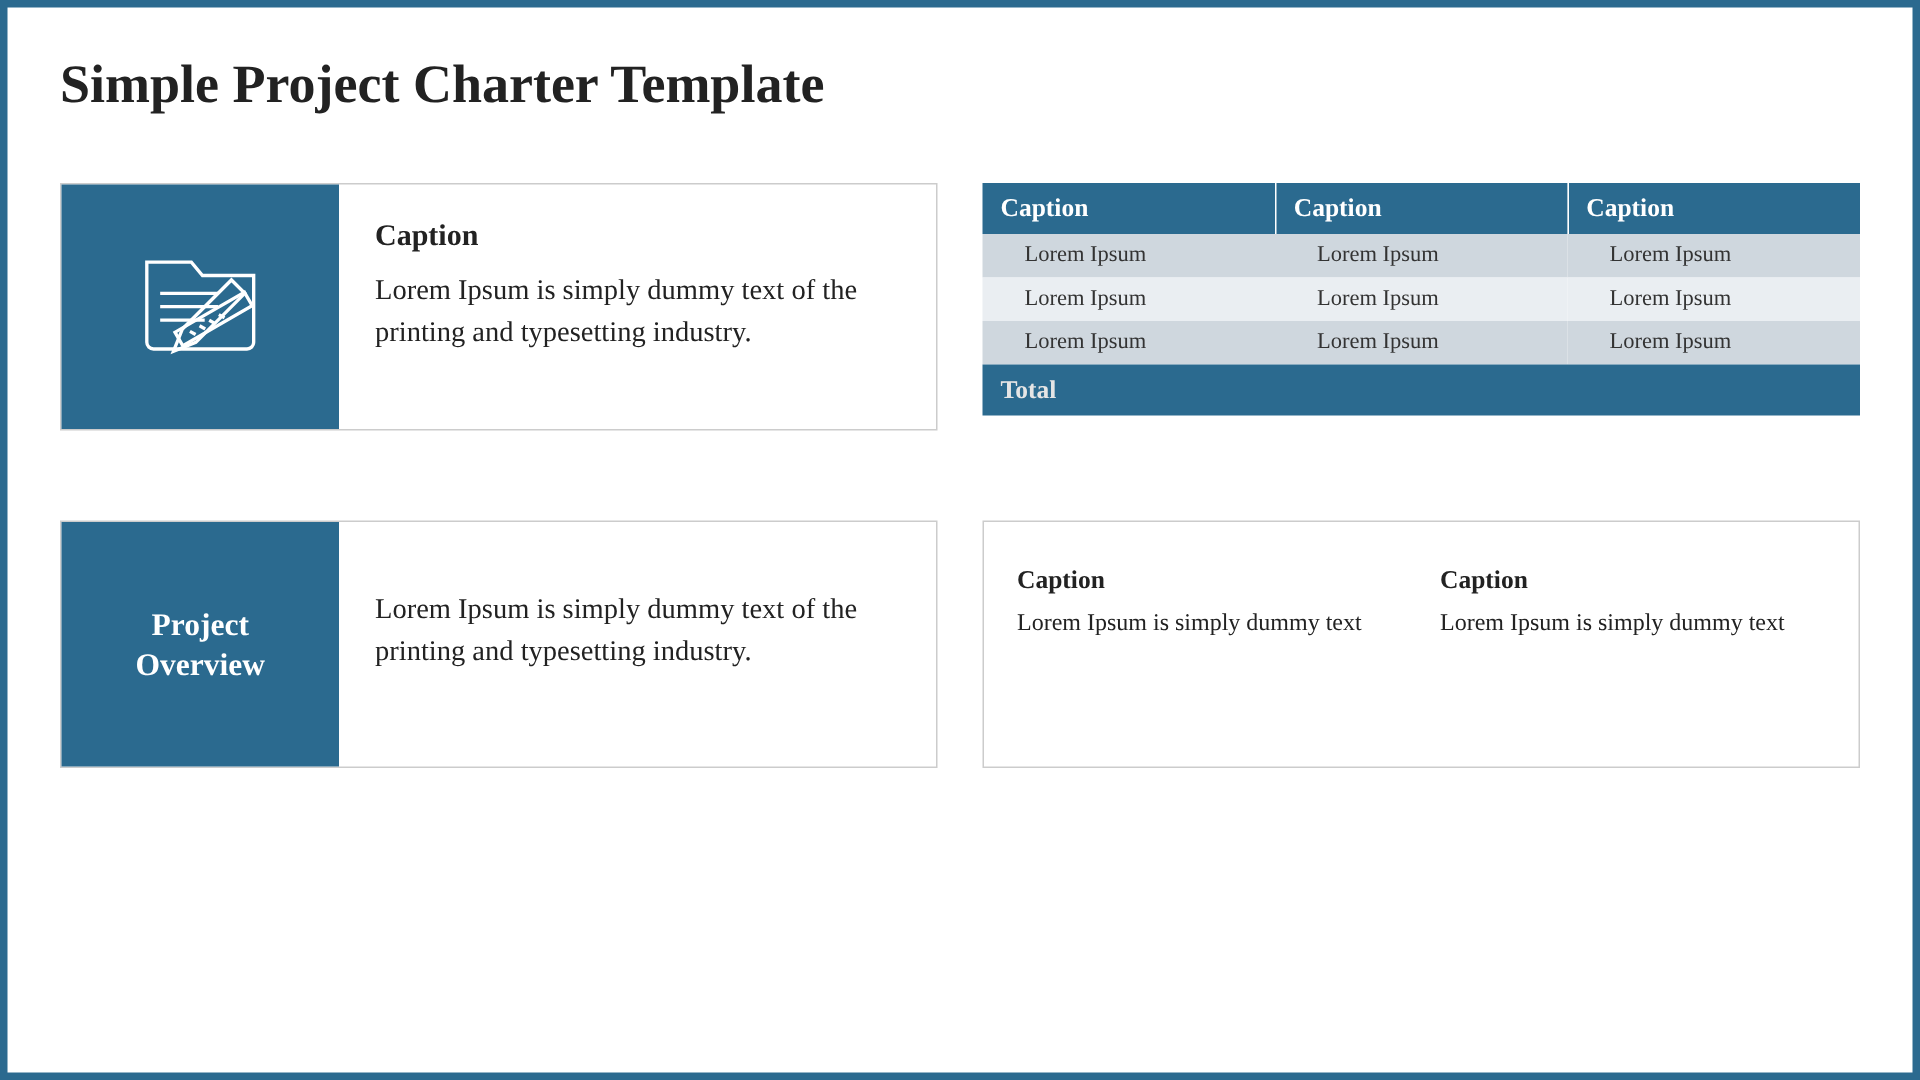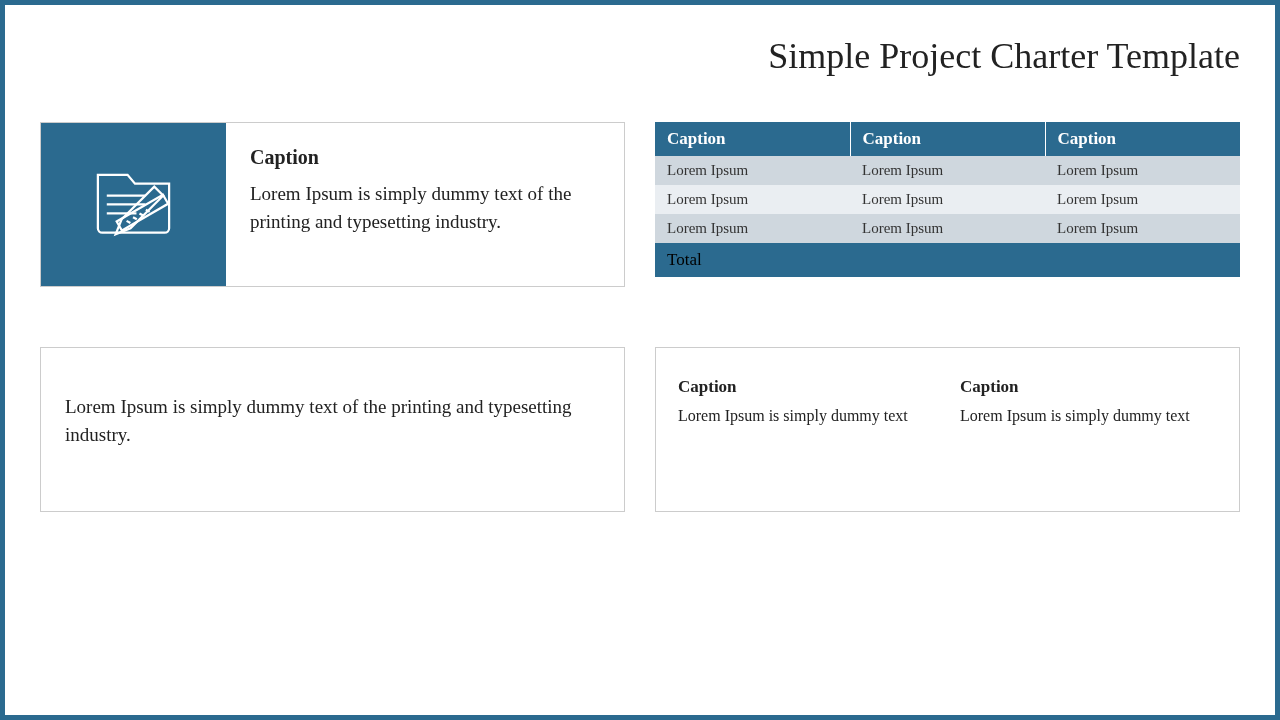--- a/index.html
+++ b/index.html
@@ -5,25 +5,25 @@
     * { margin: 0; padding: 0; box-sizing: border-box; }
     body {
       font-family: Georgia, 'Times New Roman', serif;
       background: #fff;
       width: 1280px;
       height: 720px;
       border: 5px solid #2b6a8f;
       padding: 30px 35px;
     }
     .title {
-      text-align: right;
+      text-align: left;
       font-size: 36px;
       color: #222;
       margin-bottom: 45px;
-      font-weight: normal;
+      font-weight: bold;
     }
     .grid {
       display: grid;
       grid-template-columns: 1fr 1fr;
       grid-template-rows: auto auto;
       gap: 60px 30px;
     }
     
     .card {
       display: flex;
@@ -74,31 +74,31 @@
       background: #2b6a8f;
       color: #fff;
       text-align: left;
       padding: 7px 12px;
       font-weight: bold;
       font-size: 17px;
       border-right: 1px solid #fff;
     }
     .tbl th:last-child { border-right: none; }
     .tbl td {
-      padding: 6px 12px;
+      padding: 6px 28px;
       text-align: left;
       color: #333;
       font-size: 15px;
     }
     .tbl tbody tr:nth-child(odd) td { background: #cfd7de; }
     .tbl tbody tr:nth-child(even) td { background: #eaeef2; }
     .tbl tfoot td {
       background: #2b6a8f;
-      color: #000000;
-      font-weight: normal;
+      color: #e5e5e5;
+      font-weight: bold;
       font-size: 17px;
       padding: 7px 12px;
     }
     
     .team-body {
       flex: 1;
       display: flex;
       padding: 28px 22px 0 22px;
       gap: 25px;
     }
@@ -172,20 +172,21 @@
       </tbody>
       <tfoot>
         <tr>
           <td colspan="3">Total</td>
         </tr>
       </tfoot>
     </table>
   </div>
 
   <div class="card bottom-card">
+    <div class="card-left">Project Overview</div>
     <div class="card-body" style="padding-top:45px;">
       <div>Lorem Ipsum is simply dummy text of the printing and typesetting industry.</div>
     </div>
   </div>
 
   <div class="card bottom-card">
     <div class="team-body">
       <div class="team-col">
         <div class="cap">Caption</div>
         <div>Lorem Ipsum is simply dummy text</div>

